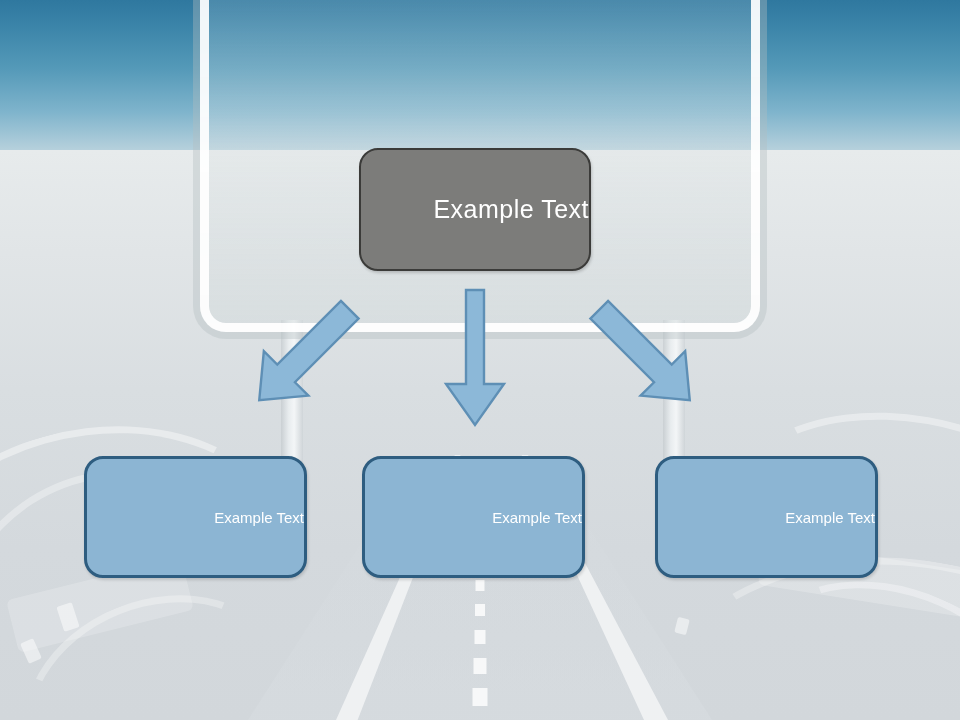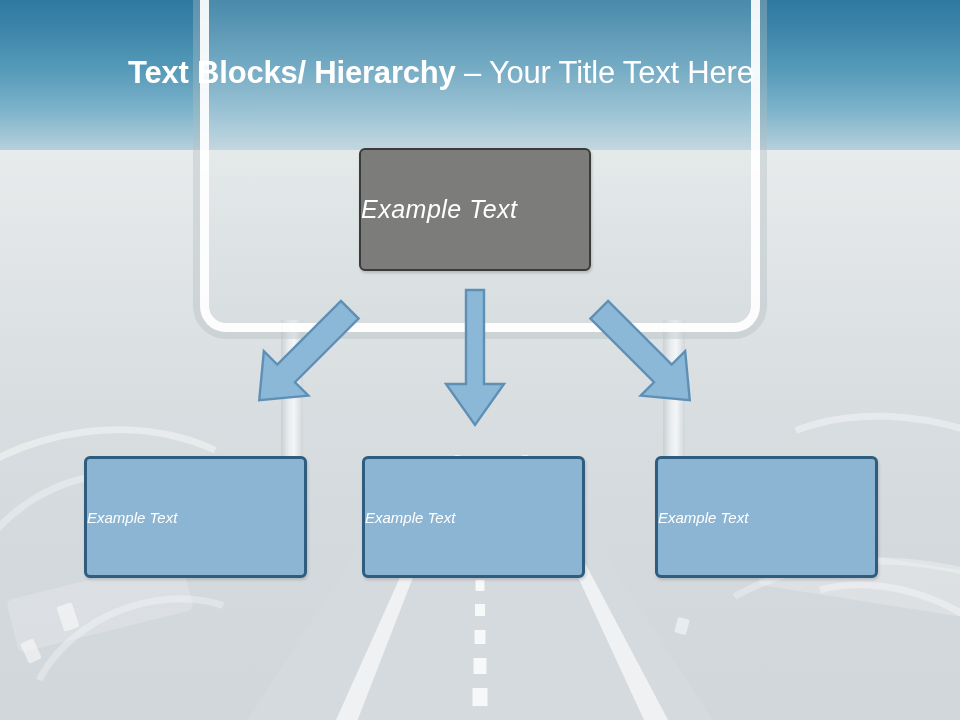--- a/index.html
+++ b/index.html
@@ -151,25 +151,24 @@
   }
   .title .t-bold { font-weight: bold; }
   .title .t-light { font-weight: normal; }
 
   
   .node {
     position: absolute;
     box-sizing: border-box;
     display: flex;
     align-items: center;
-    justify-content: flex-start;
-    border-radius: 6px;
+    justify-content: flex-end;
+    border-radius: 19px;
     color: #ffffff;
     text-align: center;
-    font-style: italic;
   }
 
   .node-top {
     left: 359px;
     top: 148px;
     width: 232px;
     height: 123px;
     background: #7c7c7a;
     border: 2.5px solid #3b3b39;
     font-size: 25px;
@@ -224,23 +223,20 @@
   <div class="road-deco band-r"></div>
 
   <div class="chip" style="left:60px;top:604px;width:16px;height:26px;transform:rotate(-18deg);"></div>
   <div class="chip" style="left:24px;top:640px;width:14px;height:22px;transform:rotate(-24deg);"></div>
   <div class="chip" style="left:676px;top:618px;width:12px;height:16px;transform:rotate(14deg);"></div>
 
   <div class="post post-l"></div>
   <div class="post post-r"></div>
   <div class="billboard"></div>
 
-  <div class="title">
-    <span class="t-bold">Text Blocks/ Hierarchy</span><span class="t-light"> – </span><span class="t-light">Your Title Text Here</span>
-  </div>
 
   <div class="arrow-wrap" style="left:232px;top:285px;width:145px;height:140px;">
     <svg class="arrow-svg" width="145" height="140" viewBox="0 0 145 140">
       <g transform="rotate(45 72.5 70)">
         <path d="M 60 6 L 85 6 L 85 96 L 104 96 L 72.5 134 L 41 96 L 60 96 Z" fill="#8cb8d8" stroke="#5e8fb5" stroke-width="2.4" stroke-linejoin="miter"></path>
       </g>
     </svg>
   </div>
 
   <div class="arrow-wrap" style="left:443px;top:288px;width:64px;height:140px;">

